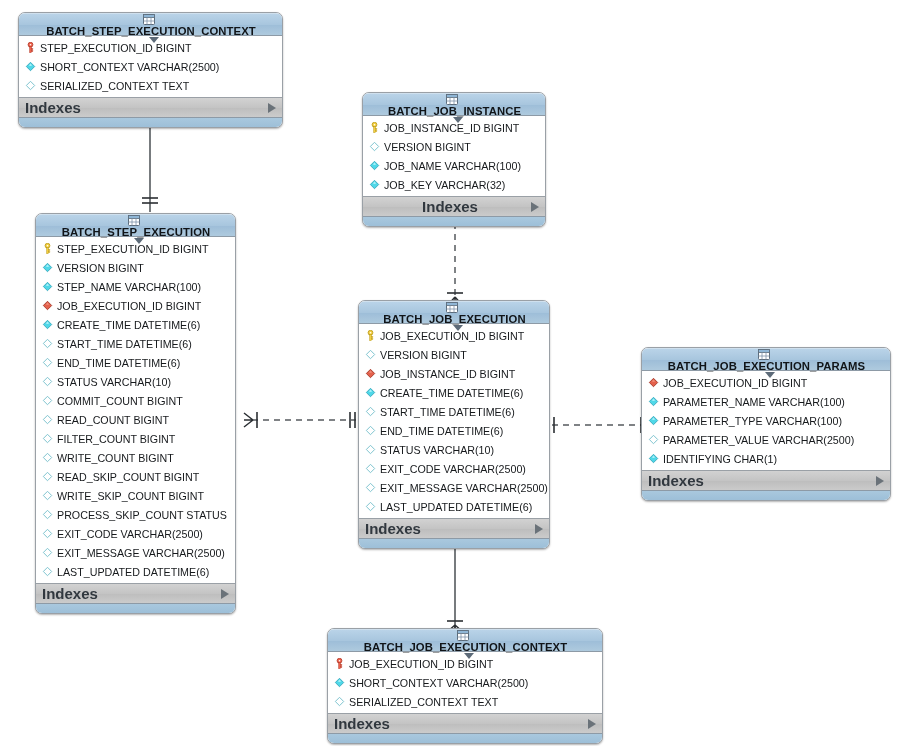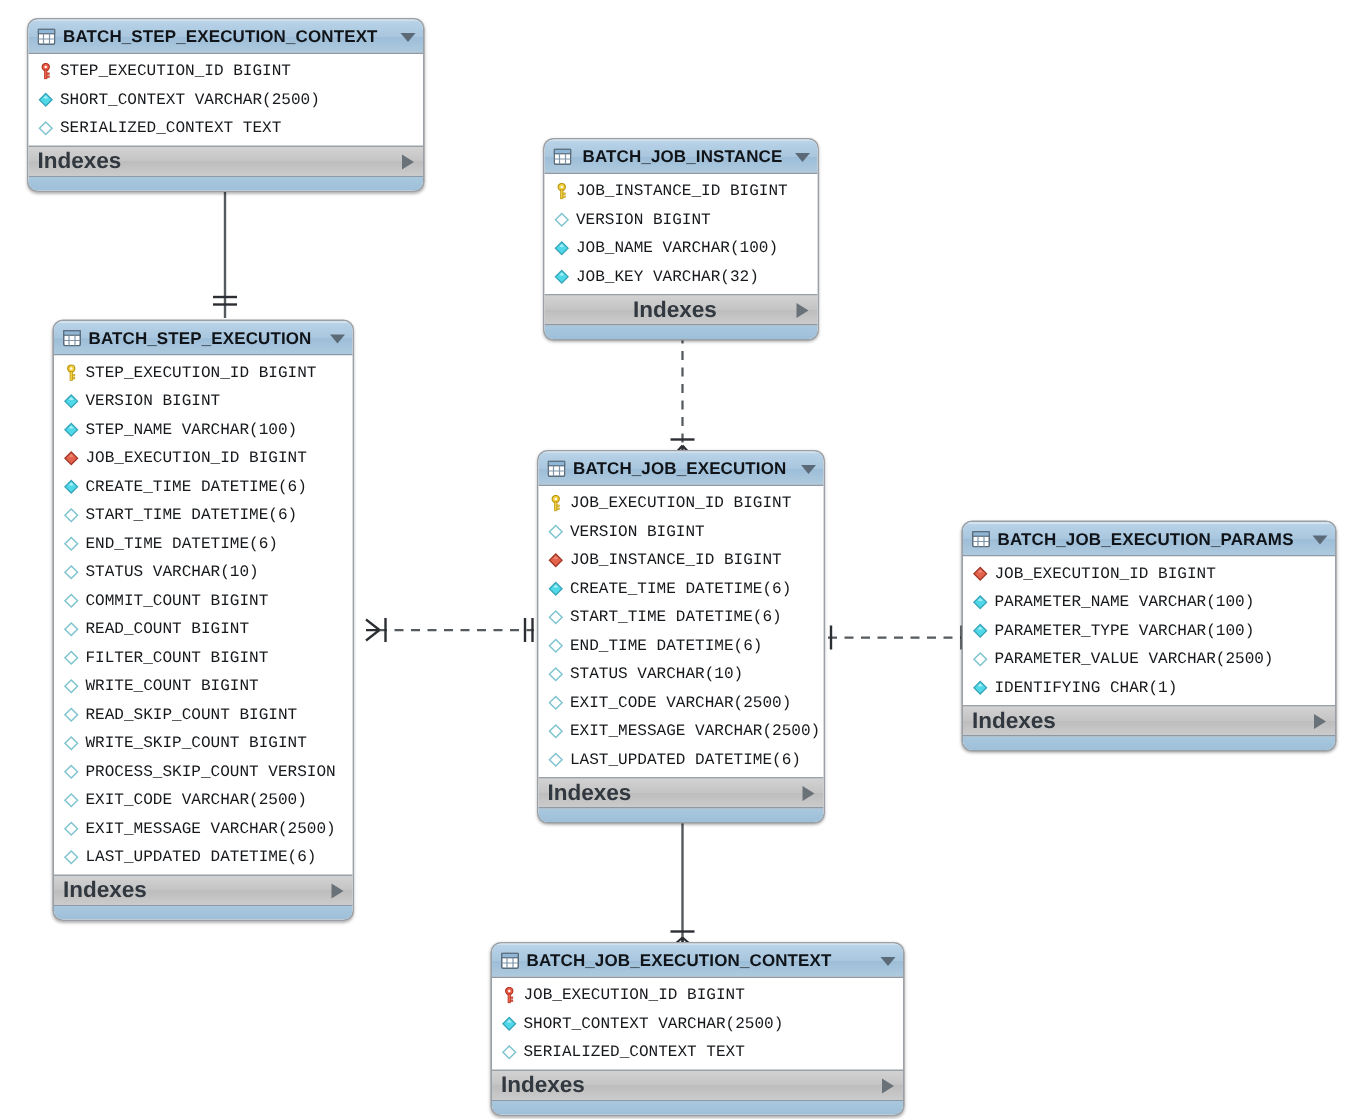--- a/index.html
+++ b/index.html
@@ -31,20 +31,21 @@
     z-index: 5;
   }
   .tb-header {
     display: flex;
     align-items: center;
     height: 21px;
     padding: 0 5px 0 6px;
     background: linear-gradient(to bottom, #b9d3e8 0%, #a8c6de 50%, #9dbdd8 51%, #aecade 100%);
     border-bottom: 1px solid #8d9aa6;
     border-top: 1px solid #cfe0ee;
+    flex-direction: column;
   }
   .tb-header .tbl-icon {
     width: 12px;
     height: 11px;
     margin-right: 5px;
     flex: 0 0 auto;
     display: block;
   }
   .tb-title {
     font-size: 11.3px;
@@ -60,21 +61,20 @@
     margin-left: 6px;
     width: 0;
     height: 0;
     border-left: 5px solid transparent;
     border-right: 5px solid transparent;
     border-top: 6px solid #5c6a78;
   }
   .tb-cols {
     background: #ffffff;
     padding: 2px 0 2px 0;
-    font-family: Liberation Mono, monospace;
   }
   .tb-col {
     display: flex;
     align-items: center;
     height: 19px;
     padding-left: 6px;
     white-space: nowrap;
   }
   .tb-col .col-label {
     font-size: 10.7px;
@@ -386,21 +386,21 @@
           <div class="tb-col">
             <svg class="col-ico" viewBox="0 0 11 11">
               <path d="M5.5,1.3 L9.7,5.5 L5.5,9.7 L1.3,5.5 Z" fill="#ffffff" stroke="#7fc4cf" stroke-width="1"></path>
             </svg>
             <span class="col-label">WRITE_SKIP_COUNT BIGINT</span>
           </div>
           <div class="tb-col">
             <svg class="col-ico" viewBox="0 0 11 11">
               <path d="M5.5,1.3 L9.7,5.5 L5.5,9.7 L1.3,5.5 Z" fill="#ffffff" stroke="#7fc4cf" stroke-width="1"></path>
             </svg>
-            <span class="col-label">PROCESS_SKIP_COUNT VERSION</span>
+            <span class="col-label">PROCESS_SKIP_COUNT STATUS</span>
           </div>
           <div class="tb-col">
             <svg class="col-ico" viewBox="0 0 11 11">
               <path d="M5.5,1.3 L9.7,5.5 L5.5,9.7 L1.3,5.5 Z" fill="#ffffff" stroke="#7fc4cf" stroke-width="1"></path>
             </svg>
             <span class="col-label">EXIT_CODE VARCHAR(2500)</span>
           </div>
           <div class="tb-col">
             <svg class="col-ico" viewBox="0 0 11 11">
               <path d="M5.5,1.3 L9.7,5.5 L5.5,9.7 L1.3,5.5 Z" fill="#ffffff" stroke="#7fc4cf" stroke-width="1"></path>

